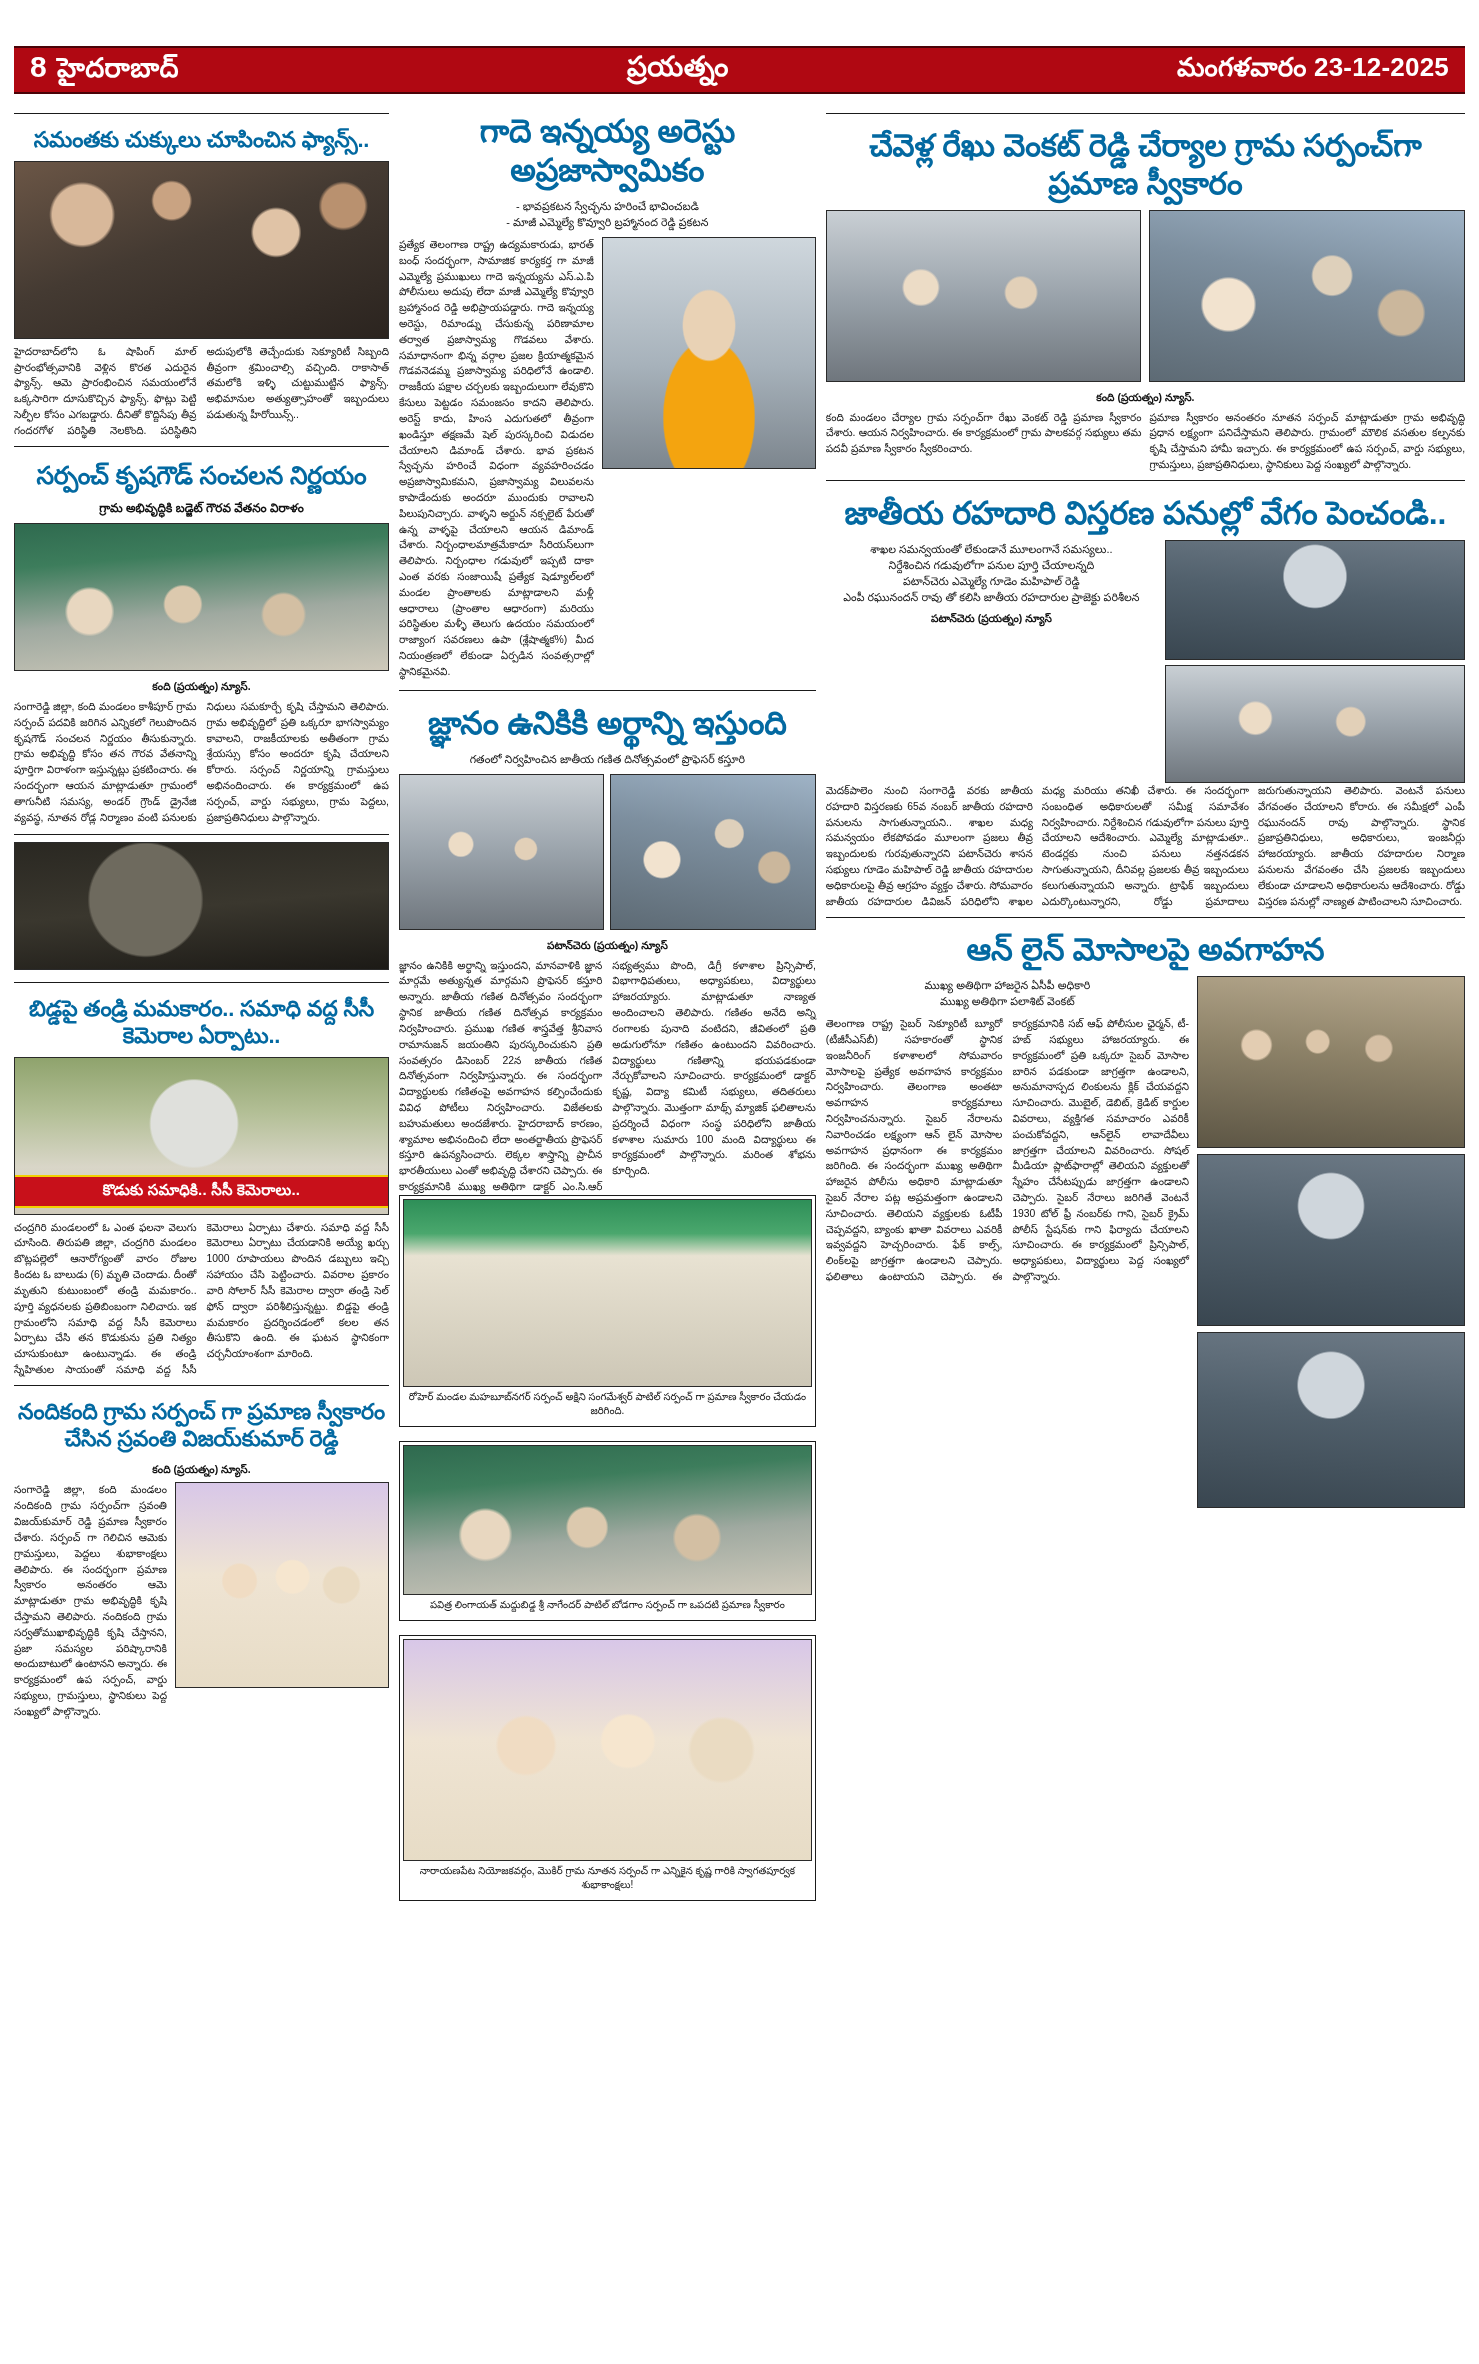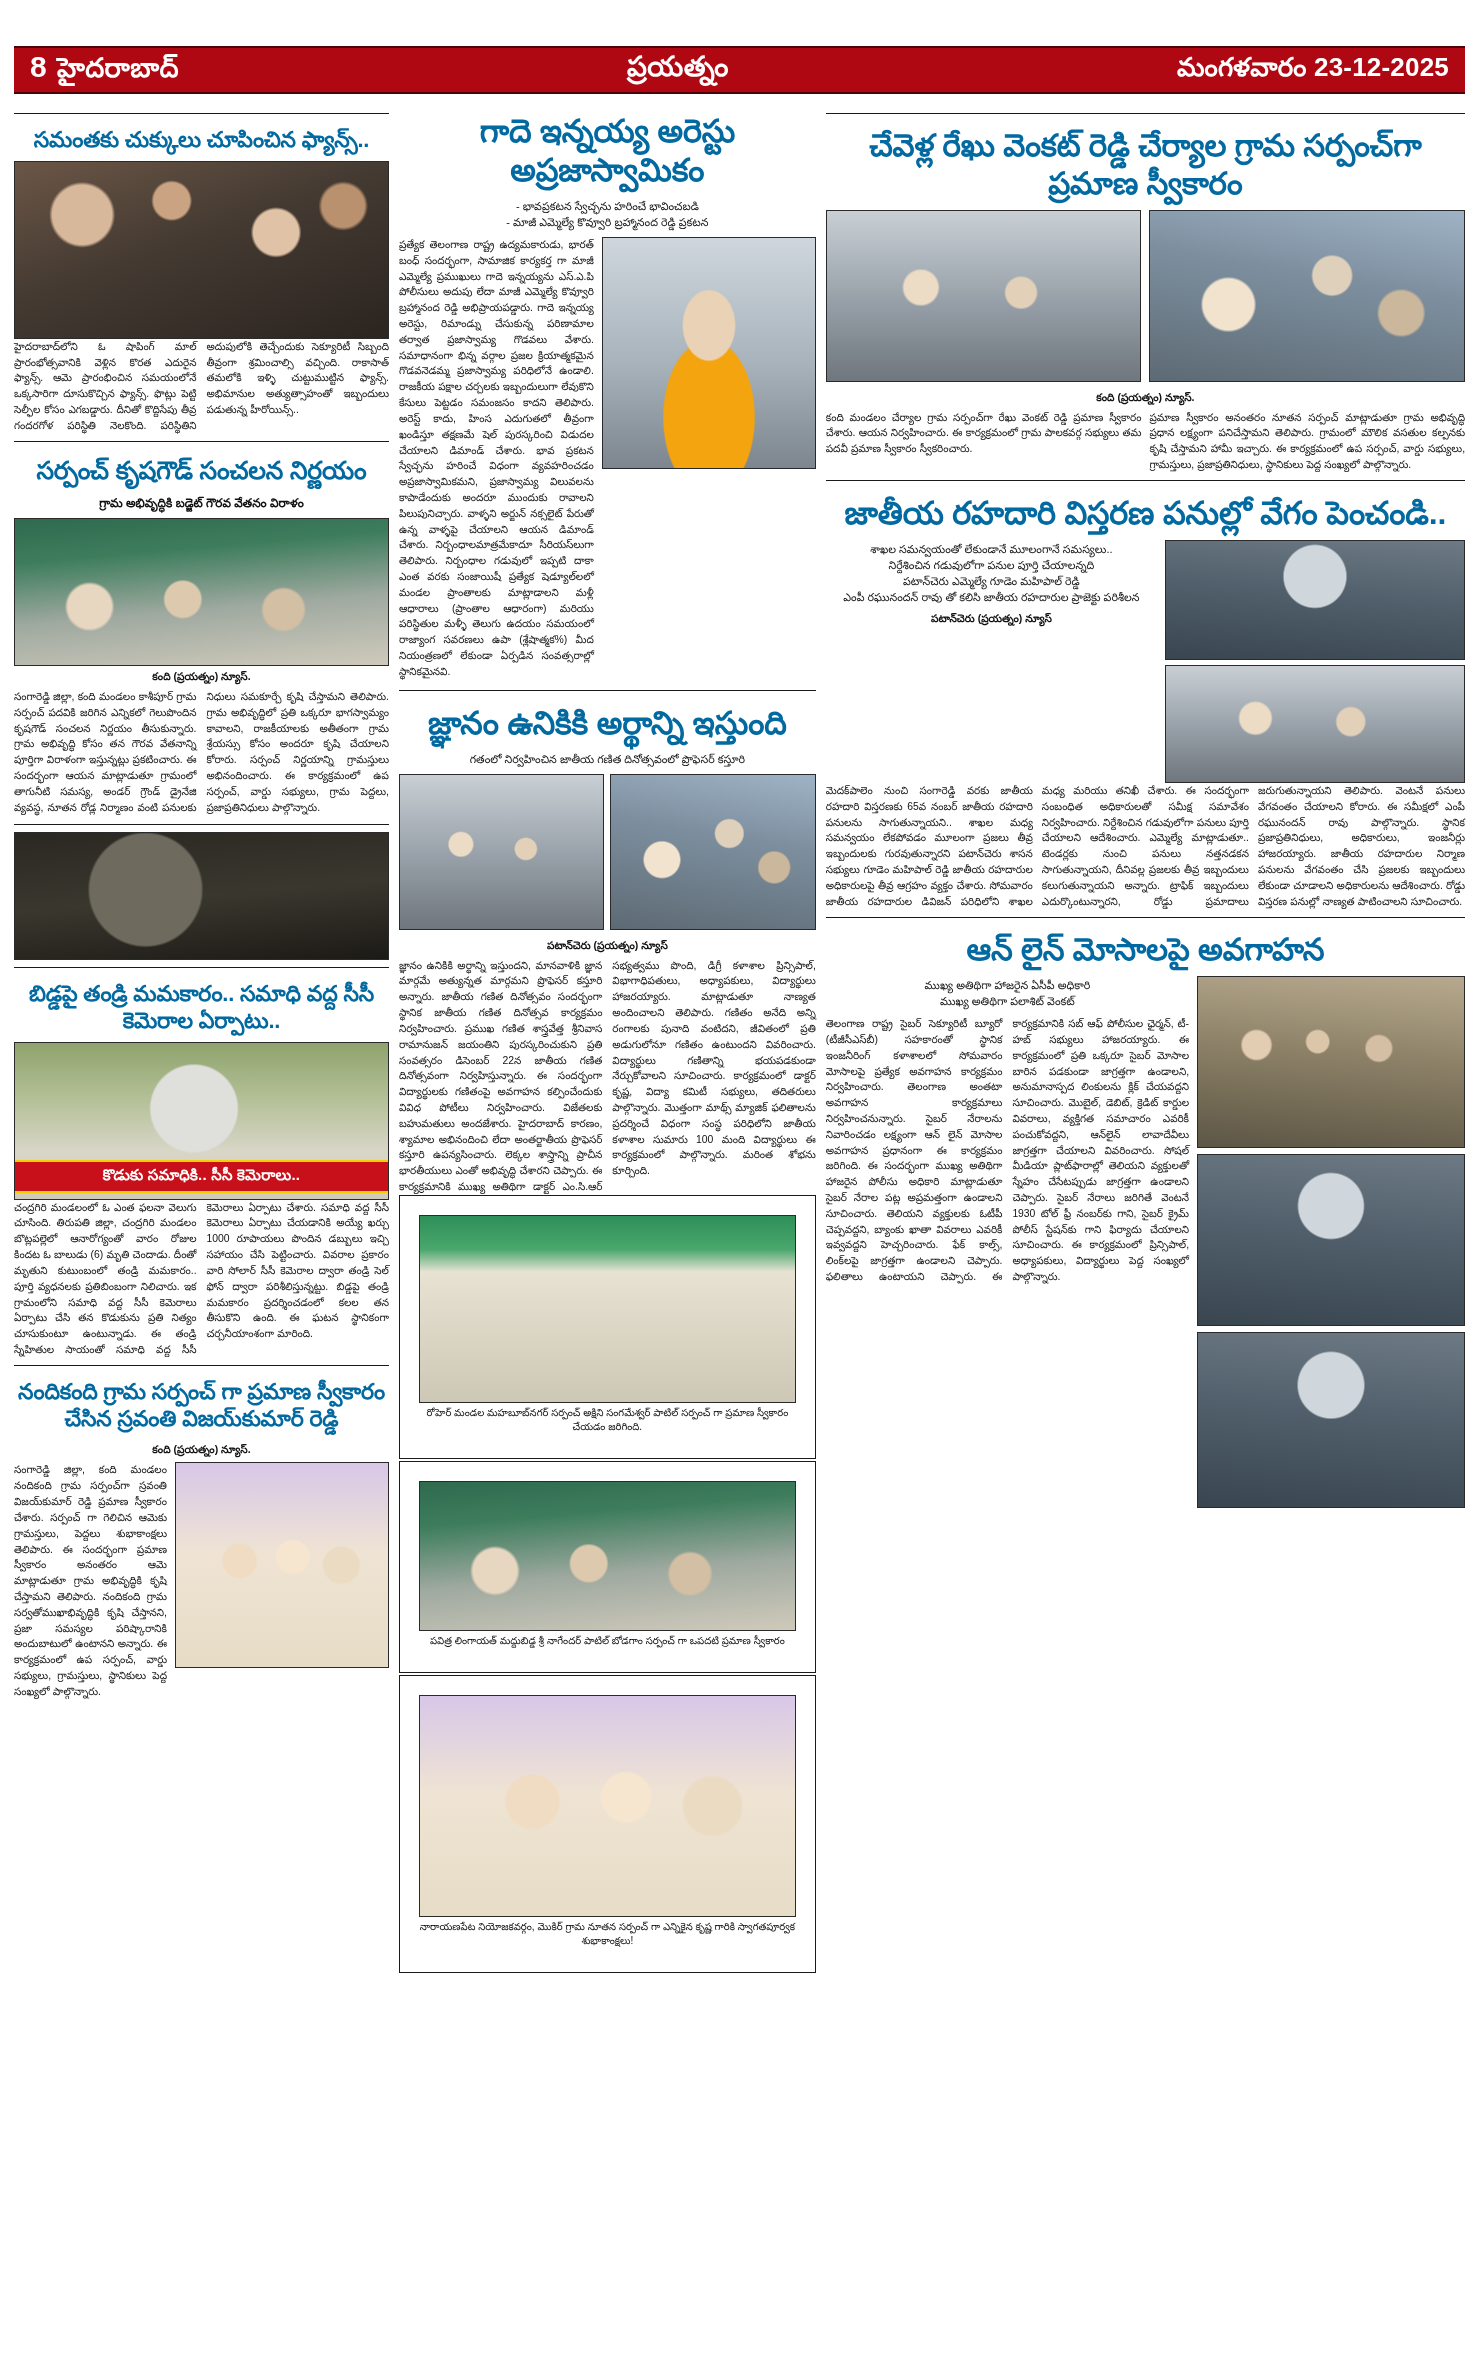--- a/index.html
+++ b/index.html
@@ -134,21 +134,21 @@
     border: 1px solid #2a2a2a;
   }
   .photo .ph-inner { position: absolute; inset: 0; }
   .caption {
     font-size: 10px;
     text-align: center;
     line-height: 1.4;
     margin: 3px 0 5px 0;
     color: #111;
   }
-  .photo-box { }
+  .photo-box { margin-bottom: 5px; }
 
   
   .ph-crowd { background:
       radial-gradient(circle at 18% 30%, #d8b89a 0 9%, transparent 10%),
       radial-gradient(circle at 42% 22%, #c9a382 0 7%, transparent 8%),
       radial-gradient(circle at 70% 40%, #e0c3a6 0 8%, transparent 9%),
       radial-gradient(circle at 88% 25%, #b9916f 0 6%, transparent 7%),
       linear-gradient(160deg, #6b5646 0%, #443a32 45%, #2b241f 100%); }
   .ph-crowd2 { background:
       radial-gradient(circle at 25% 55%, #f2e3cf 0 10%, transparent 11%),
@@ -200,22 +200,22 @@
     font-weight: bold;
     text-align: center;
     padding: 4px 6px;
     border-top: 2px solid #f2d000;
     border-bottom: 2px solid #f2d000;
     letter-spacing: .2px;
   }
 
   .boxed {
     border: 1px solid #1a1a1a;
-    padding: 19px;
-    margin-bottom: 2px;
+    padding: 3px;
+    margin-bottom: 14px;
   }
 
   .mini-grid {
     display: flex;
     gap: 6px;
   }
   .mini-grid .photo-box { flex: 1; margin-bottom: 0; }
 
   .right-split { display: flex; gap: 8px; }
   .right-split > * { flex: 1; }

